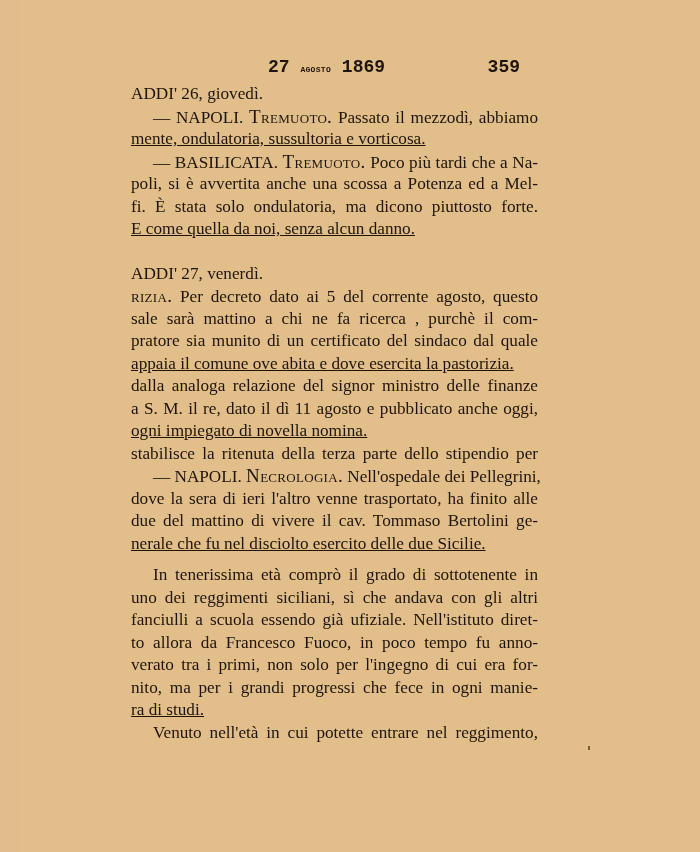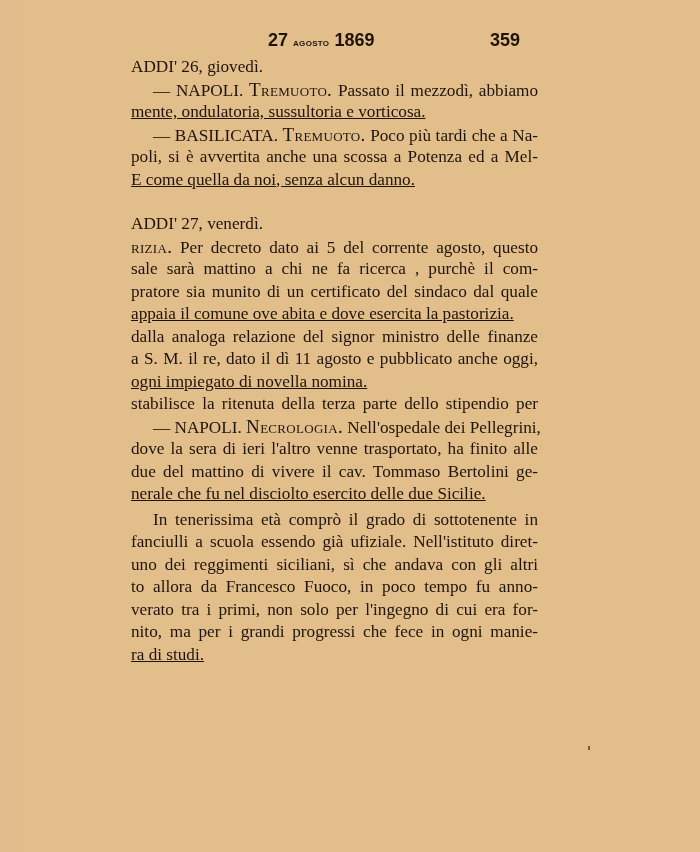--- a/index.html
+++ b/index.html
@@ -12,22 +12,22 @@
   }
   .edge-strip {
     position: absolute; left: 0; top: 0; width: 19px; height: 852px;
     background: #e1bd8d;
   }
   .page {
     position: absolute; left: 131px; top: 30px; width: 407px;
   }
   .header {
     position: relative; height: 26px;
-    font-family: Liberation Sans, sans-serif;
-    font-weight: bold; font-size: 18px;
+    font-family: Liberation Mono, monospace;
+    font-weight: bold; font-size: 18px; margin-top: 27px;
   }
   .header .date { position: absolute; left: 137px; top: 0; }
   .header .date .sc { font-size: 12px; letter-spacing: 0.3px; }
   .header .pagenum { position: absolute; right: 18px; top: 0; }
   .line {
     font-family: "Liberation Serif", serif;
     font-size: 17.2px;
     line-height: 22.5px;
     white-space: nowrap;
     text-align: justify;
@@ -58,20 +58,21 @@
   <div class="line para-dateline" style="padding-left:0">ADDI' 26, giovedì.</div>
 
   <div>
     <div class="line" style="padding-left:22px"><span>—</span> <span>NAPOLI.</span> <span class="sc">Tremuoto.</span> <span>Passato il mezzodì, abbiamo</span></div>
     <div class="line last">mente, ondulatoria, sussultoria e vorticosa.</div>
   </div>
 
   <div>
     <div class="line" style="padding-left:22px"><span>—</span> <span>BASILICATA.</span> <span class="sc">Tremuoto.</span> <span>Poco più tardi che a Na-</span></div>
     <div class="line">poli, si è avvertita anche una scossa a Potenza ed a Mel-</div>
+    <div class="line">fi. È stata solo ondulatoria, ma dicono piuttosto forte.</div>
     <div class="line last">E come quella da noi, senza alcun danno.</div>
   </div>
 
   <div class="gap"></div>
 
   <div class="line para-dateline">ADDI' 27, venerdì.</div>
 
   <div>
     <div class="line"><span class="sc">rizia.</span> <span>Per decreto dato ai 5 del corrente agosto, questo</span></div>
     <div class="line">sale sarà mattino a chi ne fa ricerca , purchè il com-</div>
@@ -86,26 +87,29 @@
     <div class="line">stabilisce la ritenuta della terza parte dello stipendio per</div>
   </div>
 
   <div>
     <div class="line" style="padding-left:22px"><span>—</span> <span>NAPOLI.</span> <span class="sc">Necrologia.</span> <span>Nell'ospedale dei Pellegrini,</span></div>
     <div class="line">dove la sera di ieri l'altro venne trasportato, ha finito alle</div>
     <div class="line">due del mattino di vivere il cav. Tommaso Bertolini ge-</div>
     <div class="line last">nerale che fu nel disciolto esercito delle due Sicilie.</div>
   </div>
 
-  <div style="margin-top:3px">
+  <div style="margin-top:9px">
     <div class="line" style="padding-left:22px">In tenerissima età comprò il grado di sottotenente in</div>
+    <div class="line">uno dei reggimenti siciliani, sì che andava con gli altri</div>
     <div class="line">fanciulli a scuola essendo già ufiziale. Nell'istituto diret-</div>
-    <div class="line">uno dei reggimenti siciliani, sì che andava con gli altri</div>
     <div class="line">to allora da Francesco Fuoco, in poco tempo fu anno-</div>
     <div class="line">verato tra i primi, non solo per l'ingegno di cui era for-</div>
     <div class="line">nito, ma per i grandi progressi che fece in ogni manie-</div>
     <div class="line last">ra di studi.</div>
   </div>
 
+  <div>
+    <div class="line" style="padding-left:22px">Venuto nell'età in cui potette entrare nel reggimento,</div>
+  </div>
 
 </div>
 
 <div class="mark" style="left:588px; top:746px;"></div>
 
 </body></html>

